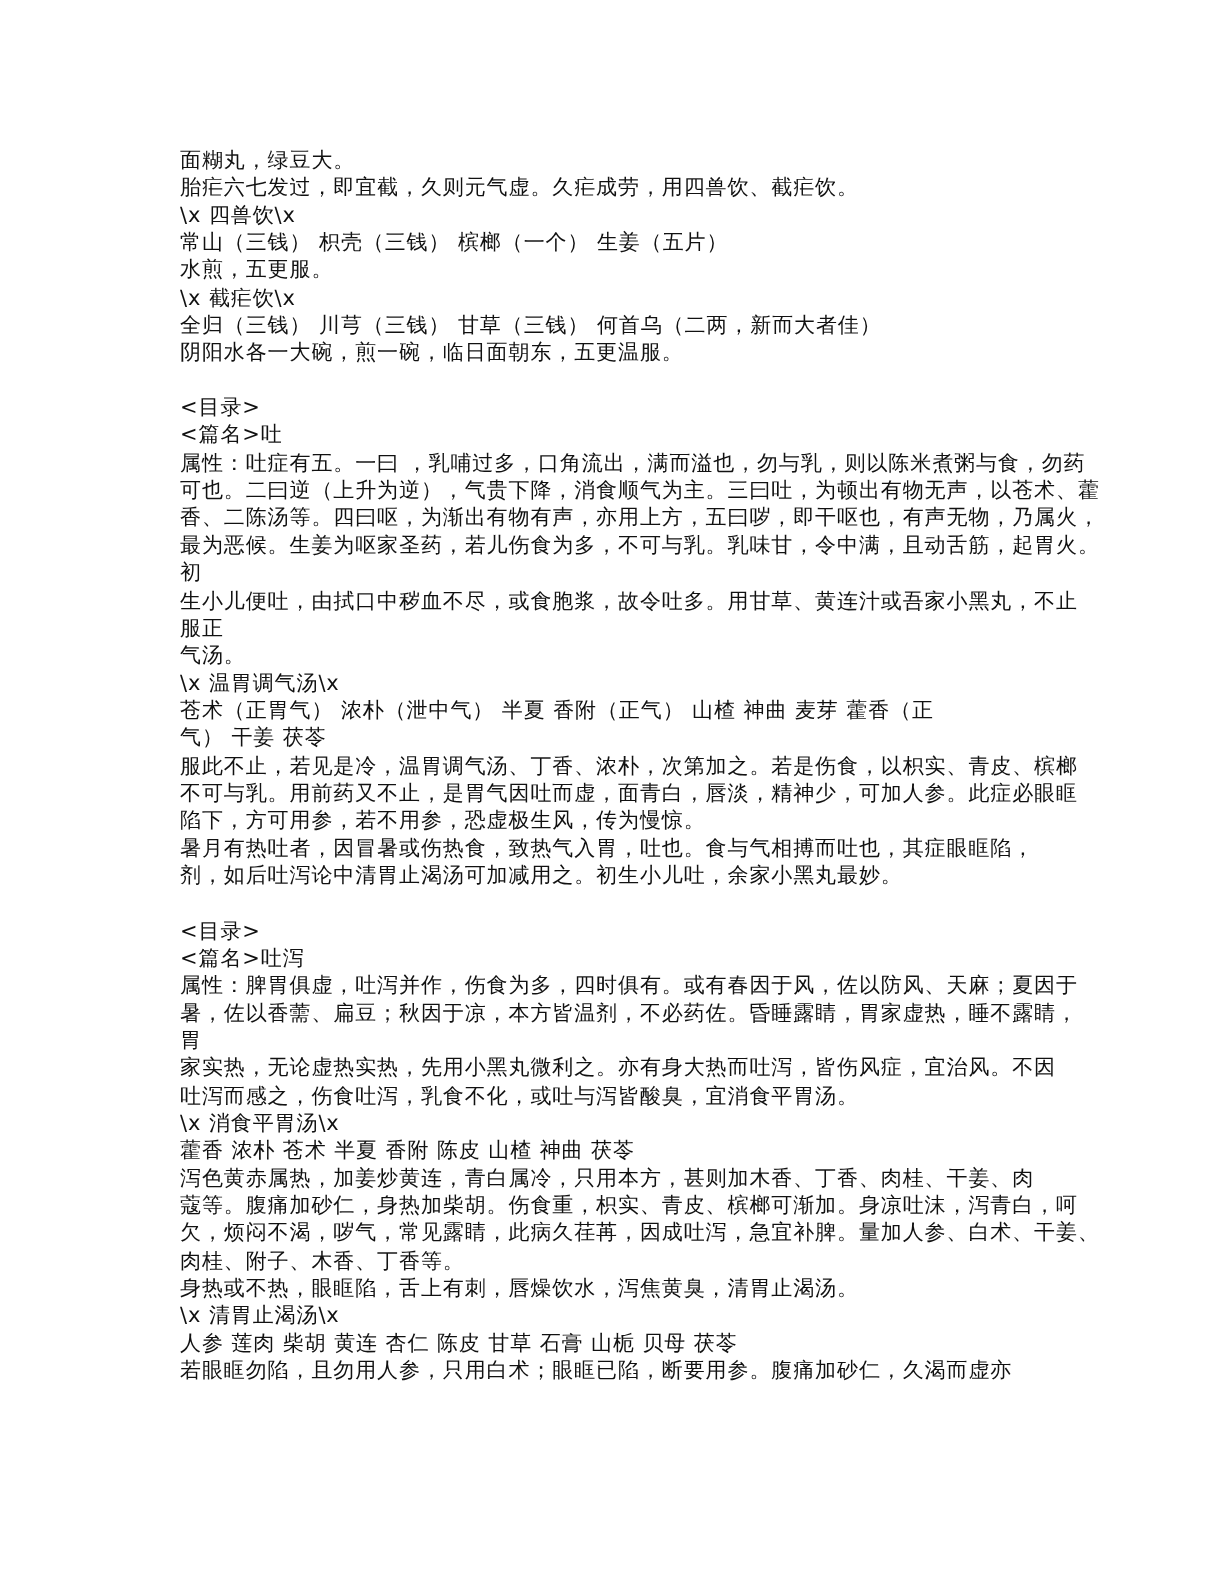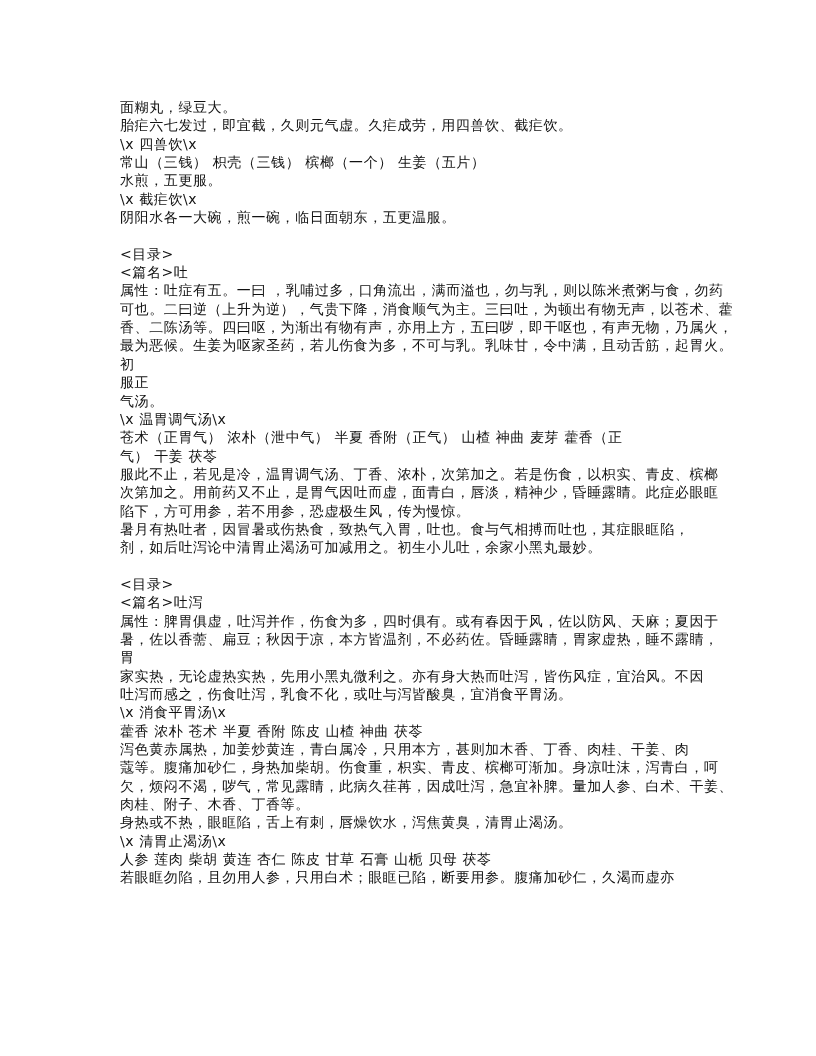--- a/index.html
+++ b/index.html
@@ -39,40 +39,42 @@
 
 <div class="page">
 
   <div>
     <span class="line">面糊丸，绿豆大。</span>
     <span class="line">胎疟六七发过，即宜截，久则元气虚。久疟成劳，用四兽饮、截疟饮。</span>
     <span class="line">\x 四兽饮\x</span>
     <span class="line">常山（三钱） 枳壳（三钱） 槟榔（一个） 生姜（五片）</span>
     <span class="line">水煎，五更服。</span>
     <span class="line">\x 截疟饮\x</span>
+    <span class="line">全归（三钱） 川芎（三钱） 甘草（三钱） 何首乌（二两，新而大者佳）</span>
     <span class="line">阴阳水各一大碗，煎一碗，临日面朝东，五更温服。</span>
   </div>
 
   <span class="blank"></span>
 
   <div>
     <span class="line">&lt;目录&gt;</span>
     <span class="line">&lt;篇名&gt;吐</span>
     <span class="line">属性：吐症有五。一曰 ，乳哺过多，口角流出，满而溢也，勿与乳，则以陈米煮粥与食，勿药</span>
     <span class="line">可也。二曰逆（上升为逆），气贵下降，消食顺气为主。三曰吐，为顿出有物无声，以苍术、藿</span>
     <span class="line">香、二陈汤等。四曰呕，为渐出有物有声，亦用上方，五曰哕，即干呕也，有声无物，乃属火，</span>
     <span class="line">最为恶候。生姜为呕家圣药，若儿伤食为多，不可与乳。乳味甘，令中满，且动舌筋，起胃火。</span>
     <span class="line">初</span>
+    <span class="line">生小儿便吐，由拭口中秽血不尽，或食胞浆，故令吐多。用甘草、黄连汁或吾家小黑丸，不止</span>
     <span class="line">服正</span>
     <span class="line">气汤。</span>
     <span class="line">\x 温胃调气汤\x</span>
     <span class="line">苍术（正胃气） 浓朴（泄中气） 半夏 香附（正气） 山楂 神曲 麦芽 藿香（正</span>
     <span class="line">气） 干姜 茯苓</span>
     <span class="line">服此不止，若见是冷，温胃调气汤、丁香、浓朴，次第加之。若是伤食，以枳实、青皮、槟榔</span>
-    <span class="line">次第加之。用前药又不止，是胃气因吐而虚，面青白，唇淡，精神少，昏睡露睛。此症必眼眶</span>
+    <span class="line">不可与乳。用前药又不止，是胃气因吐而虚，面青白，唇淡，精神少，可加人参。此症必眼眶</span>
     <span class="line">陷下，方可用参，若不用参，恐虚极生风，传为慢惊。</span>
     <span class="line">暑月有热吐者，因冒暑或伤热食，致热气入胃，吐也。食与气相搏而吐也，其症眼眶陷，</span>
     <span class="line">剂，如后吐泻论中清胃止渴汤可加减用之。初生小儿吐，余家小黑丸最妙。</span>
   </div>
 
   <span class="blank"></span>
 
   <div>
     <span class="line">&lt;目录&gt;</span>
     <span class="line">&lt;篇名&gt;吐泻</span>

